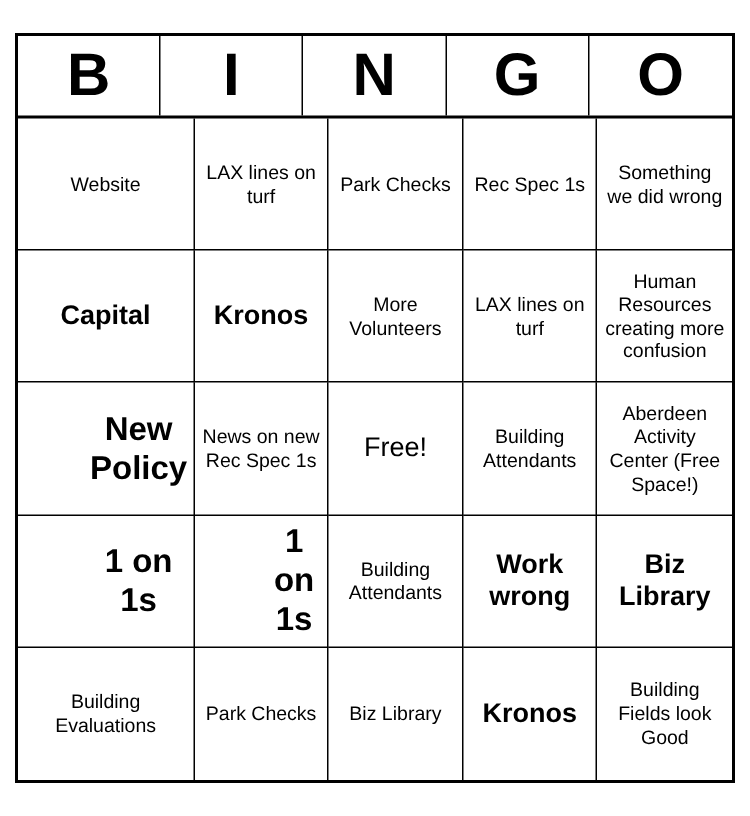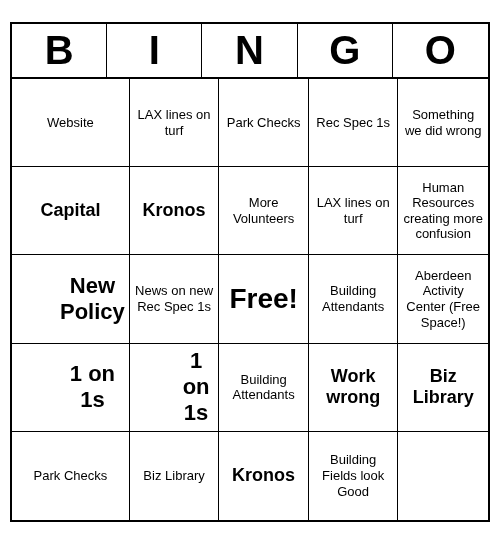--- a/index.html
+++ b/index.html
@@ -58,22 +58,22 @@
     }
     .bingo-cell:nth-child(n+21) {
       border-bottom: none;
     }
     .bingo-cell.large-text {
       font-size: 22px;
       font-weight: bold;
       padding-left: 48px;
     }
     .bingo-cell.free {
-      font-size: 28px;
-      font-weight: bold;
+      font-size: 18px;
+      font-weight: normal;
     }
     .bingo-cell.medium-text {
       font-size: 18px;
       font-weight: bold;
       text-align: center;
     }
   </style>
 </head>
 <body>
 
@@ -99,18 +99,19 @@
       <div class="bingo-cell large-text">New Policy</div>
       <div class="bingo-cell ">News on new Rec Spec 1s</div>
       <div class="bingo-cell free">Free!</div>
       <div class="bingo-cell ">Building Attendants</div>
       <div class="bingo-cell ">Aberdeen Activity Center (Free Space!)</div>
       <div class="bingo-cell large-text">1 on 1s</div>
       <div class="bingo-cell large-text">1 on 1s</div>
       <div class="bingo-cell ">Building Attendants</div>
       <div class="bingo-cell medium-text">Work wrong</div>
       <div class="bingo-cell medium-text">Biz Library</div>
+      <div class="bingo-cell ">Building Evaluations</div>
       <div class="bingo-cell ">Park Checks</div>
       <div class="bingo-cell ">Biz Library</div>
       <div class="bingo-cell medium-text">Kronos</div>
       <div class="bingo-cell ">Building Fields look Good</div>
     </div>
 </div>
 
 </body></html>

